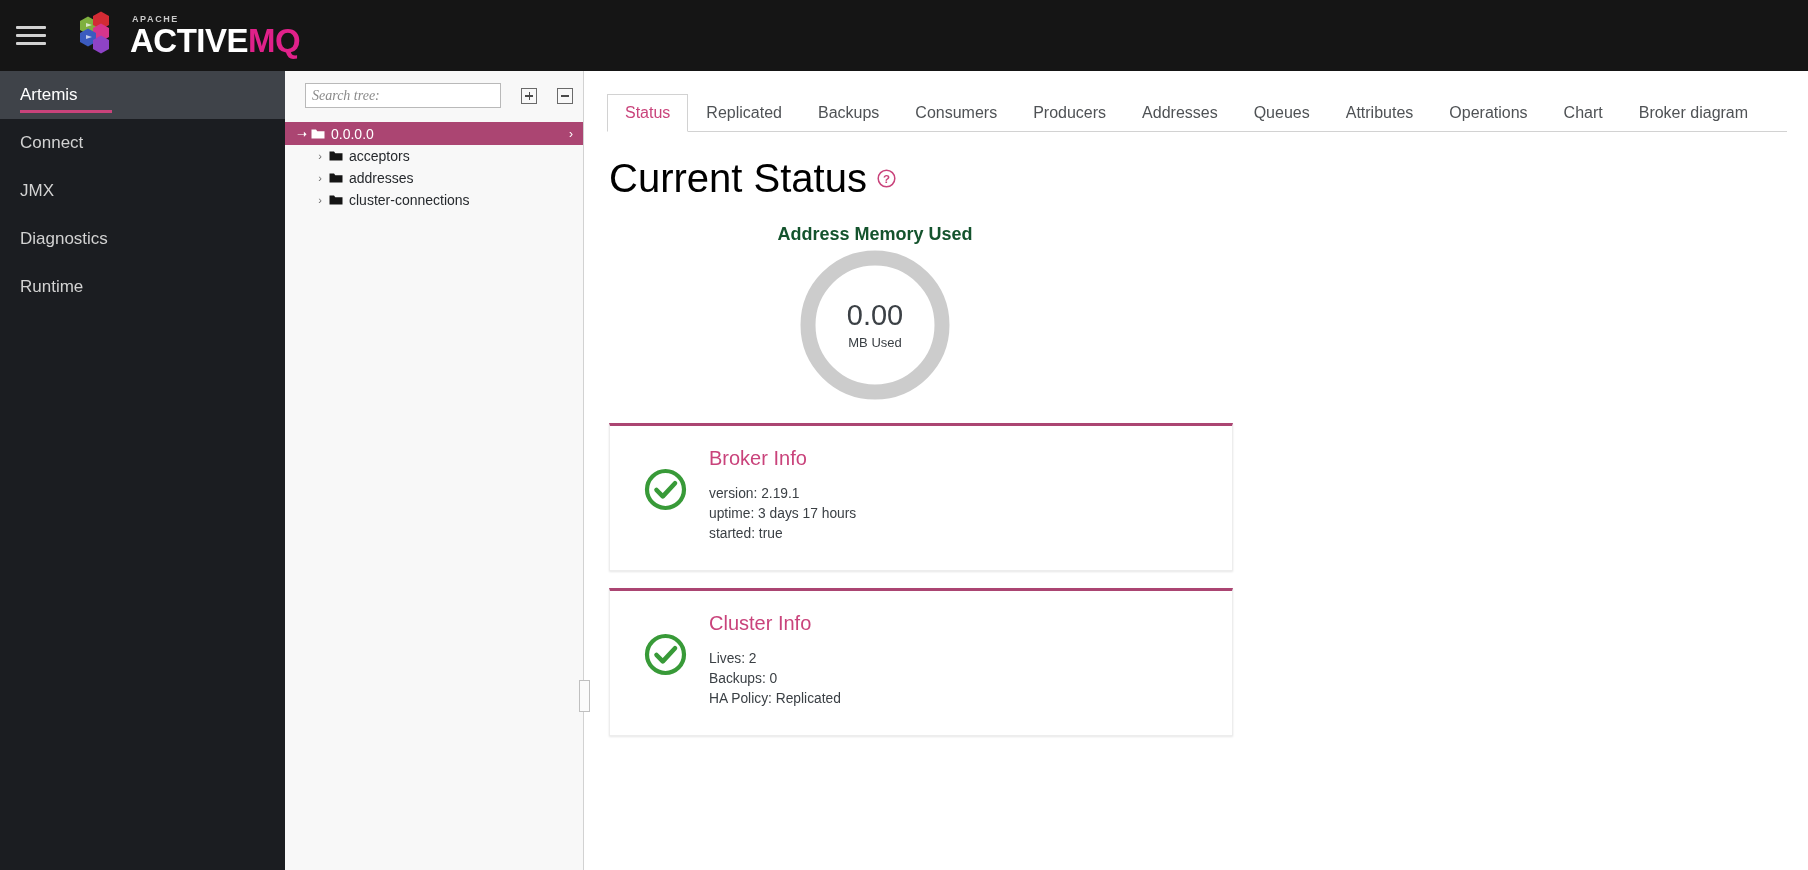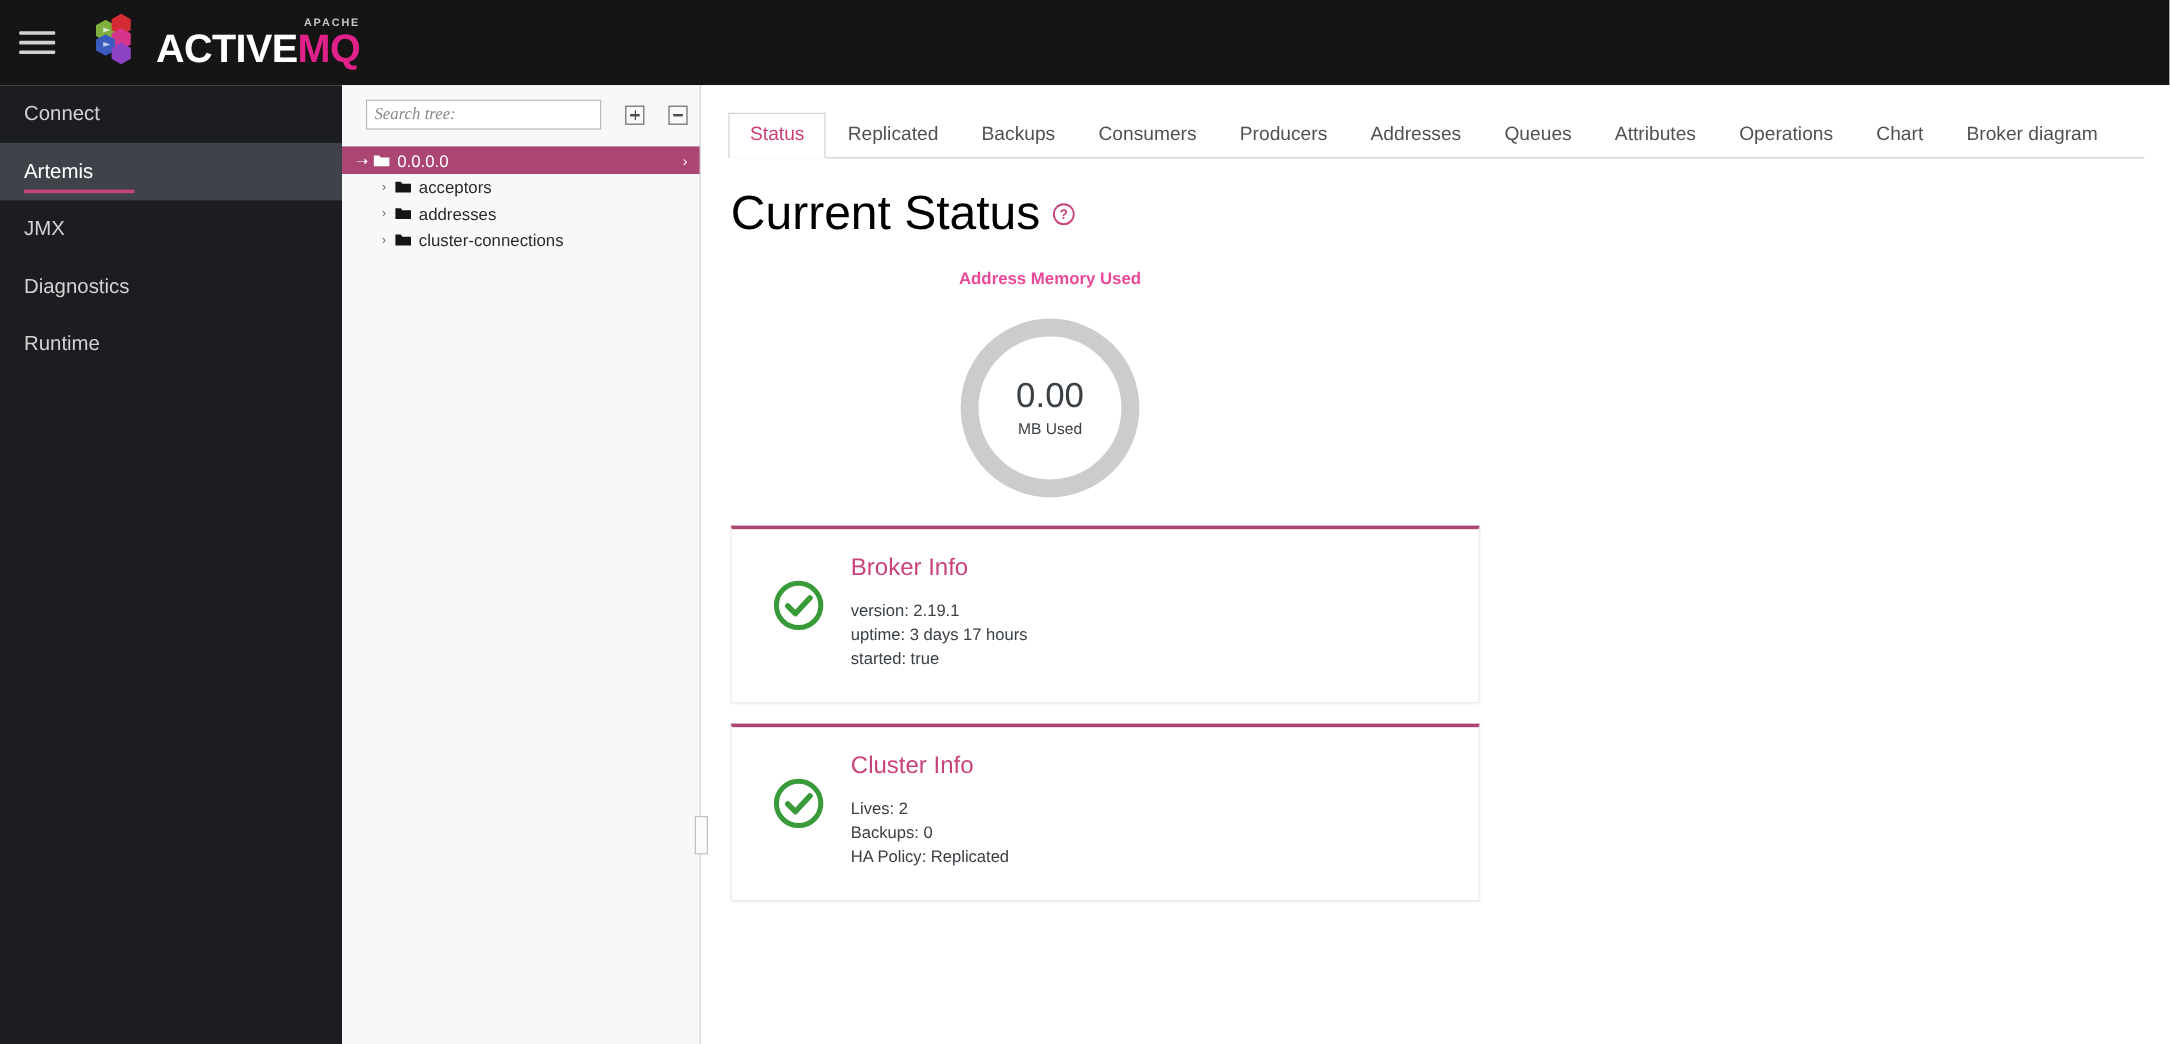--- a/index.html
+++ b/index.html
@@ -30,21 +30,21 @@
   .hamburger span {
     display: block; height: 3px; width: 30px;
     background: #d2d2d2; border-radius: 1px;
   }
 
   .brand { display: flex; align-items: center; height: 71px; }
 
   .logo-mark { position: relative; width: 56px; height: 56px; margin-right: 8px; }
   .logo-mark svg { display: block; }
 
-  .wordmark { display: flex; flex-direction: column; justify-content: center; position: relative; text-align: right; }
+  .wordmark { display: flex; flex-direction: column; justify-content: center; position: relative; }
   .wordmark .apache {
     font-size: 9px; letter-spacing: 1.6px; color: #c9c9c9;
     font-weight: bold; margin-bottom: 0px; margin-left: 2px;
   }
   .wordmark .amq {
     font-size: 33px; font-weight: bold; letter-spacing: -0.5px;
     line-height: 1; display: flex;
   }
   .wordmark .amq .white { color: #ffffff; }
   .wordmark .amq .pink { color: #e0218a; }
@@ -200,22 +200,22 @@
     cursor: pointer;
   }
 
   
   .gauge-wrap {
     margin: 26px 0 0 0;
     width: 580px;
     display: flex; flex-direction: column; align-items: center;
   }
   .gauge-title {
-    font-size: 14px; color: #ec4899; font-weight: bold;
-    margin-bottom: 24px;
+    font-size: 18px; color: #14532d; font-weight: bold;
+    margin-bottom: 4px;
   }
   .gauge { position: relative; width: 152px; height: 152px; }
   .gauge .center {
     position: absolute; left: 0; top: 0; width: 152px; height: 152px;
     display: flex; flex-direction: column;
     align-items: center; justify-content: center;
   }
   .gauge .value {
     font-size: 29px; color: #3b4045; line-height: 1;
     font-family: "Liberation Sans", sans-serif; font-weight: 300;
@@ -280,25 +280,25 @@
         <div class="apache">APACHE</div>
         <div class="amq">
           <span class="white">ACTIVE</span>
             <span class="pink">MQ</span>
         </div>
       </div>
     </div>
   </div>
 
   <div class="sidenav">
+    <div class="nav-item active">
+      <span>Artemis</span>
+    </div>
     <div class="nav-item">
       <span>Connect</span>
-    </div>
-    <div class="nav-item active">
-      <span>Artemis</span>
     </div>
     <div class="nav-item">
       <span>JMX</span>
     </div>
     <div class="nav-item">
       <span>Diagnostics</span>
     </div>
     <div class="nav-item">
       <span>Runtime</span>
     </div>

